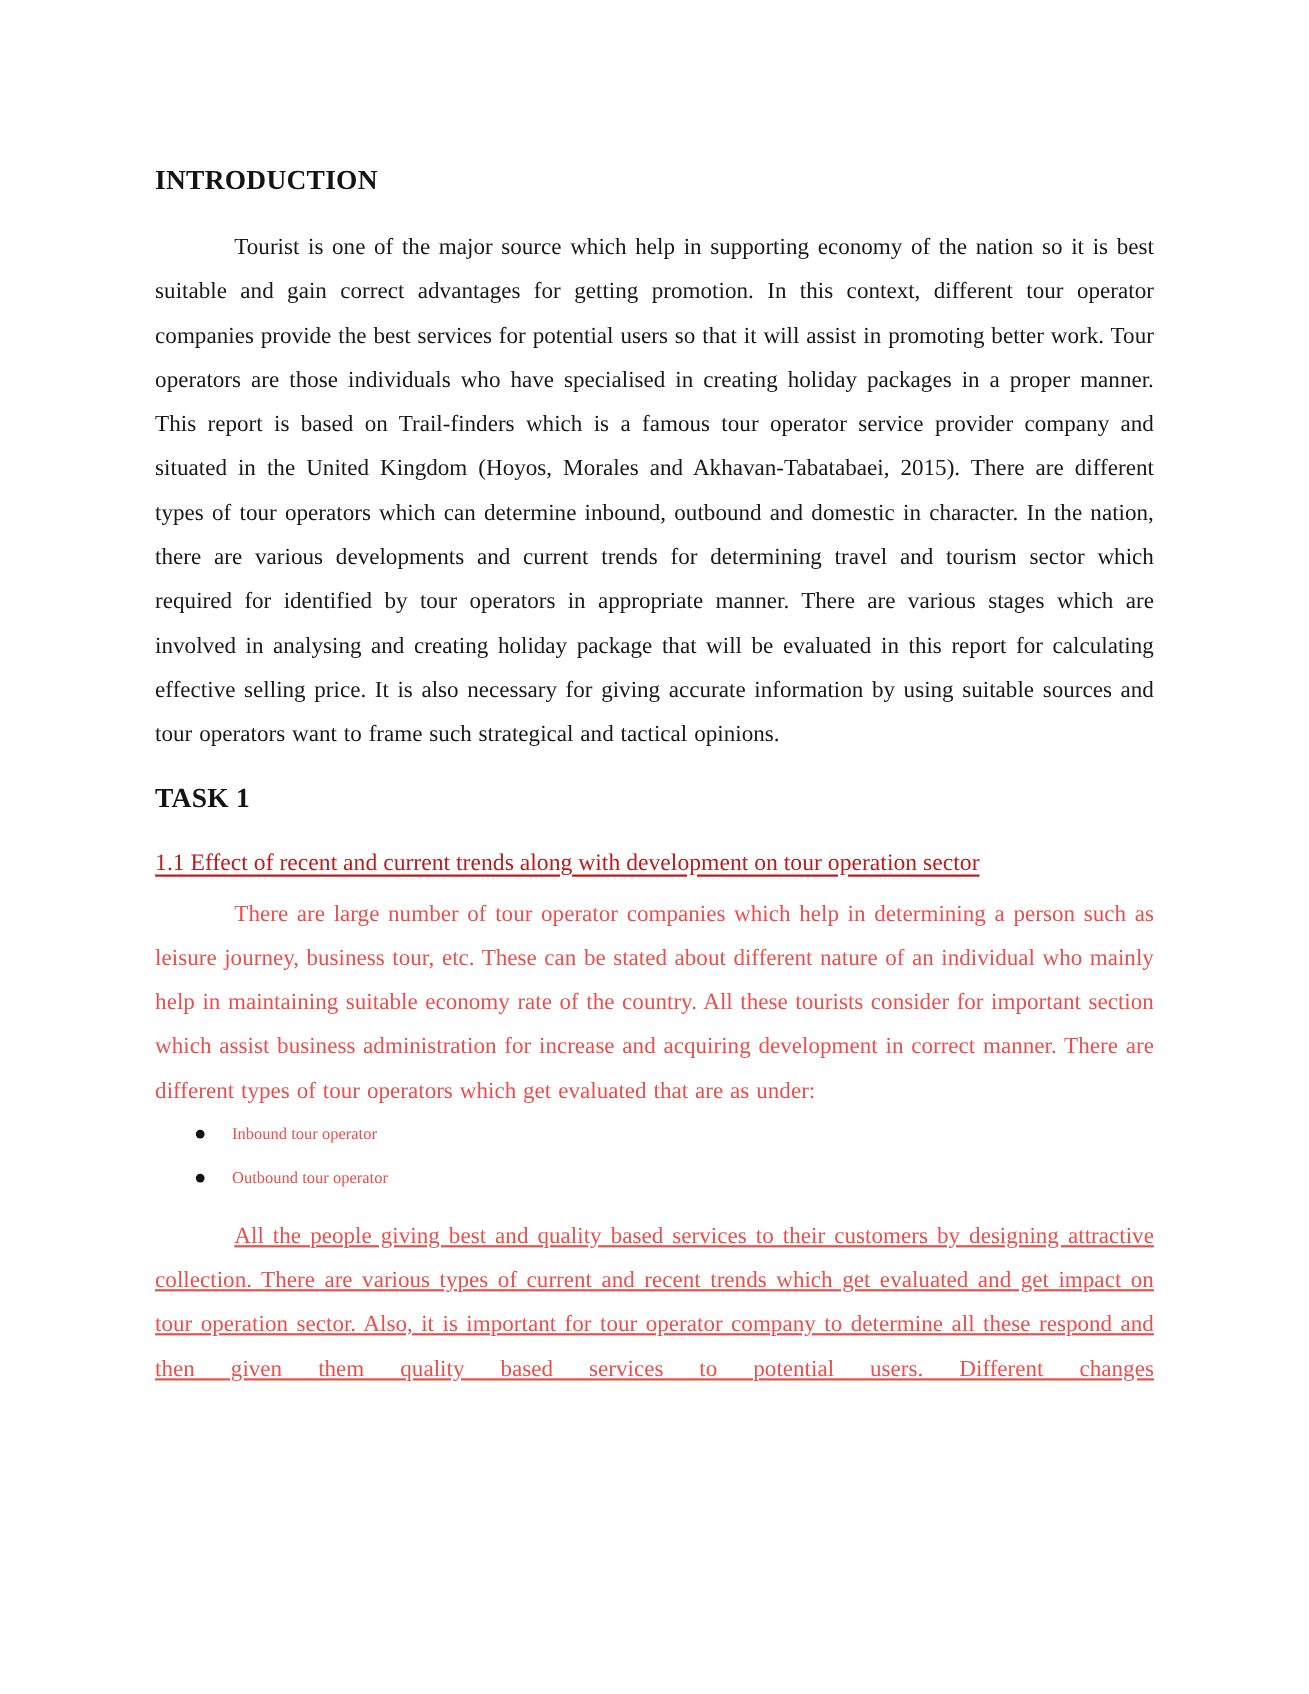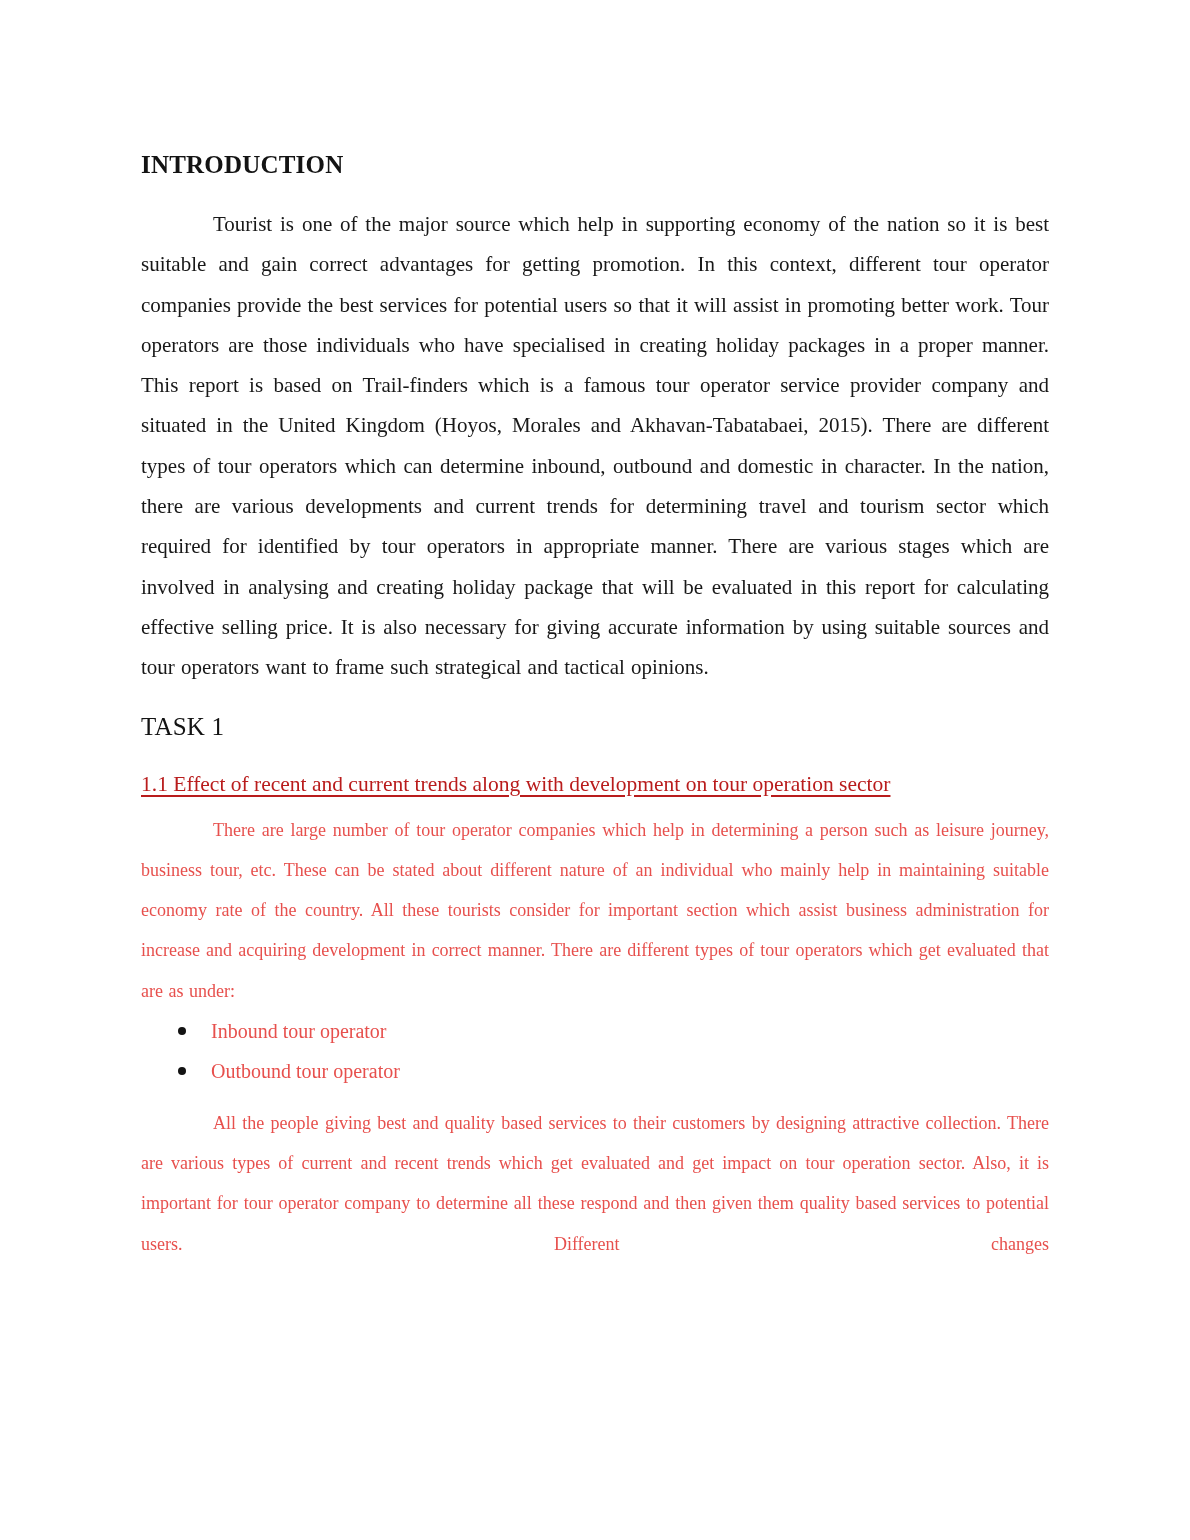--- a/index.html
+++ b/index.html
@@ -33,56 +33,57 @@
     font-size: 21px;
     line-height: 40.3px;
     color: #181818;
     text-align: justify;
     text-indent: 72px;
     margin: 24px 0 0 0;
     word-spacing: 1px;
   }
   .h-task {
     font-size: 25px;
-    font-weight: normal;
+    font-weight: bold;
     color: #131313;
     line-height: 30px;
     margin: 24px 0 0 0;
     letter-spacing: 0.2px;
   }
   .sub-red {
     font-size: 21.5px;
     font-weight: normal;
     color: #b91c1c;
     text-decoration: underline;
     text-underline-offset: 4px;
     line-height: 30px;
     margin: 27px 0 0 0;
   }
   .red-para {
-    font-size: 18px;
+    font-size: 21px;
     line-height: 40.3px;
     color: #e7504d;
     text-align: justify;
     text-indent: 72px;
     margin: 11px 0 0 0;
     word-spacing: 1px;
   }
   .red-para.justify-last {
     text-align-last: justify;
+    text-decoration: underline;
   }
   ul.bullet-list {
     list-style: none;
     margin: 0;
     padding: 0;
   }
   ul.bullet-list li {
     position: relative;
     padding-left: 70px;
-    font-size: 20px;
+    font-size: 15px;
     line-height: 40.3px;
     color: #e7504d;
   }
   .bullet-dot {
     position: absolute;
     left: 37px;
     top: 16px;
     width: 8px;
     height: 8px;
     border-radius: 50%;

